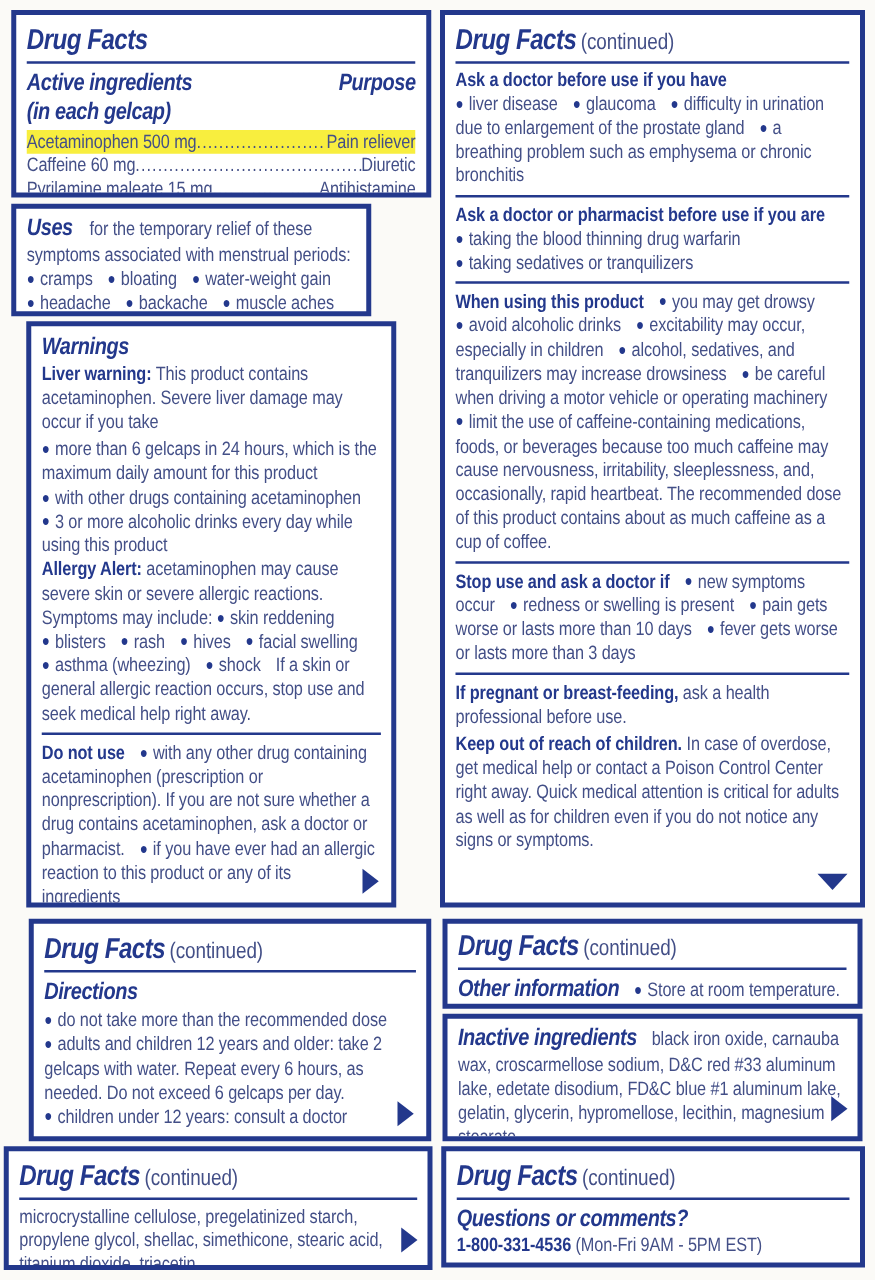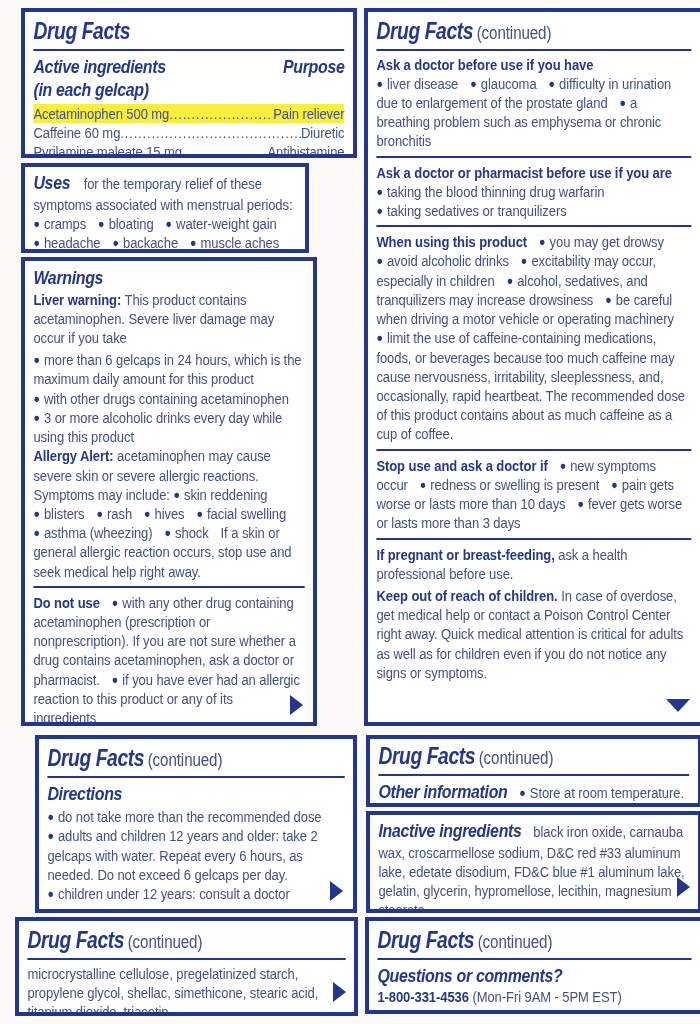--- a/index.html
+++ b/index.html
@@ -10,21 +10,21 @@
   html,body{width:700px;}
   body{
     width:700px; height:1024px; position:relative;
     background:var(--page-bg);
     font-family:"Liberation Sans", sans-serif;
     color:var(--text);
     overflow:hidden;
   }
   .panel{
     position:absolute; background:var(--panel-bg);
-    border:4px solid var(--navy); overflow:hidden;margin-left:12px;
+    border:4px solid var(--navy); overflow:hidden;
   }
   
   .content{
     width:119%; transform:scaleX(0.84); transform-origin:0 0;
     padding:5px 10px 4px 10px;
     font-size:15.5px; line-height:1.24; letter-spacing:-0.1px;
   }
   .hdr{white-space:nowrap; margin-bottom:1px;}
   .title{font-size:23px; font-weight:bold; font-style:italic; color:var(--navy); letter-spacing:-0.5px;}
   .cont{font-size:18px; color:var(--text);}
@@ -89,21 +89,21 @@
 
 <div class="panel" style="left:9px; top:163px; width:288px; height:90px;">
   <div class="content" style="padding-top:4px;">
     <p class="flow">
       <span class="sec-h" style="margin-right:16px;">Uses</span><span>for the temporary relief of these symptoms associated with menstrual periods:</span>
       <span><span class="b-inline"><span class="dot">●</span><span>cramps</span></span> <span class="b-inline"><span class="dot">●</span><span>bloating</span></span> <span class="b-inline"><span class="dot">●</span><span>water-weight gain</span></span> <span class="b-inline"><span class="dot">●</span><span>headache</span></span> <span class="b-inline"><span class="dot">●</span><span>backache</span></span> <span class="b-inline"><span class="dot">●</span><span>muscle aches</span></span> <span class="b-inline"><span class="dot">●</span><span>fatigue</span></span> </span>
     </p>
   </div>
 </div>
 
-<div class="panel" style="left:9px; top:257px; width:296px; height:469px;">
+<div class="panel" style="left:21px; top:257px; width:296px; height:469px;">
   <div class="content">
     <div class="sec-h">Warnings</div>
     <p class="flow mt2">
       <span class="b-head">Liver warning:</span>
       <span>This product contains acetaminophen.  Severe liver damage may occur if you take</span>
     </p>
     <div>
         <div class="b-line"><span class="dot">●</span><span>more than 6 gelcaps in 24 hours, which is the maximum daily amount for this product</span></div>
         <div class="b-line"><span class="dot">●</span><span>with other drugs containing acetaminophen</span></div>
         <div class="b-line"><span class="dot">●</span><span>3 or more alcoholic drinks every day while using this product</span></div>

